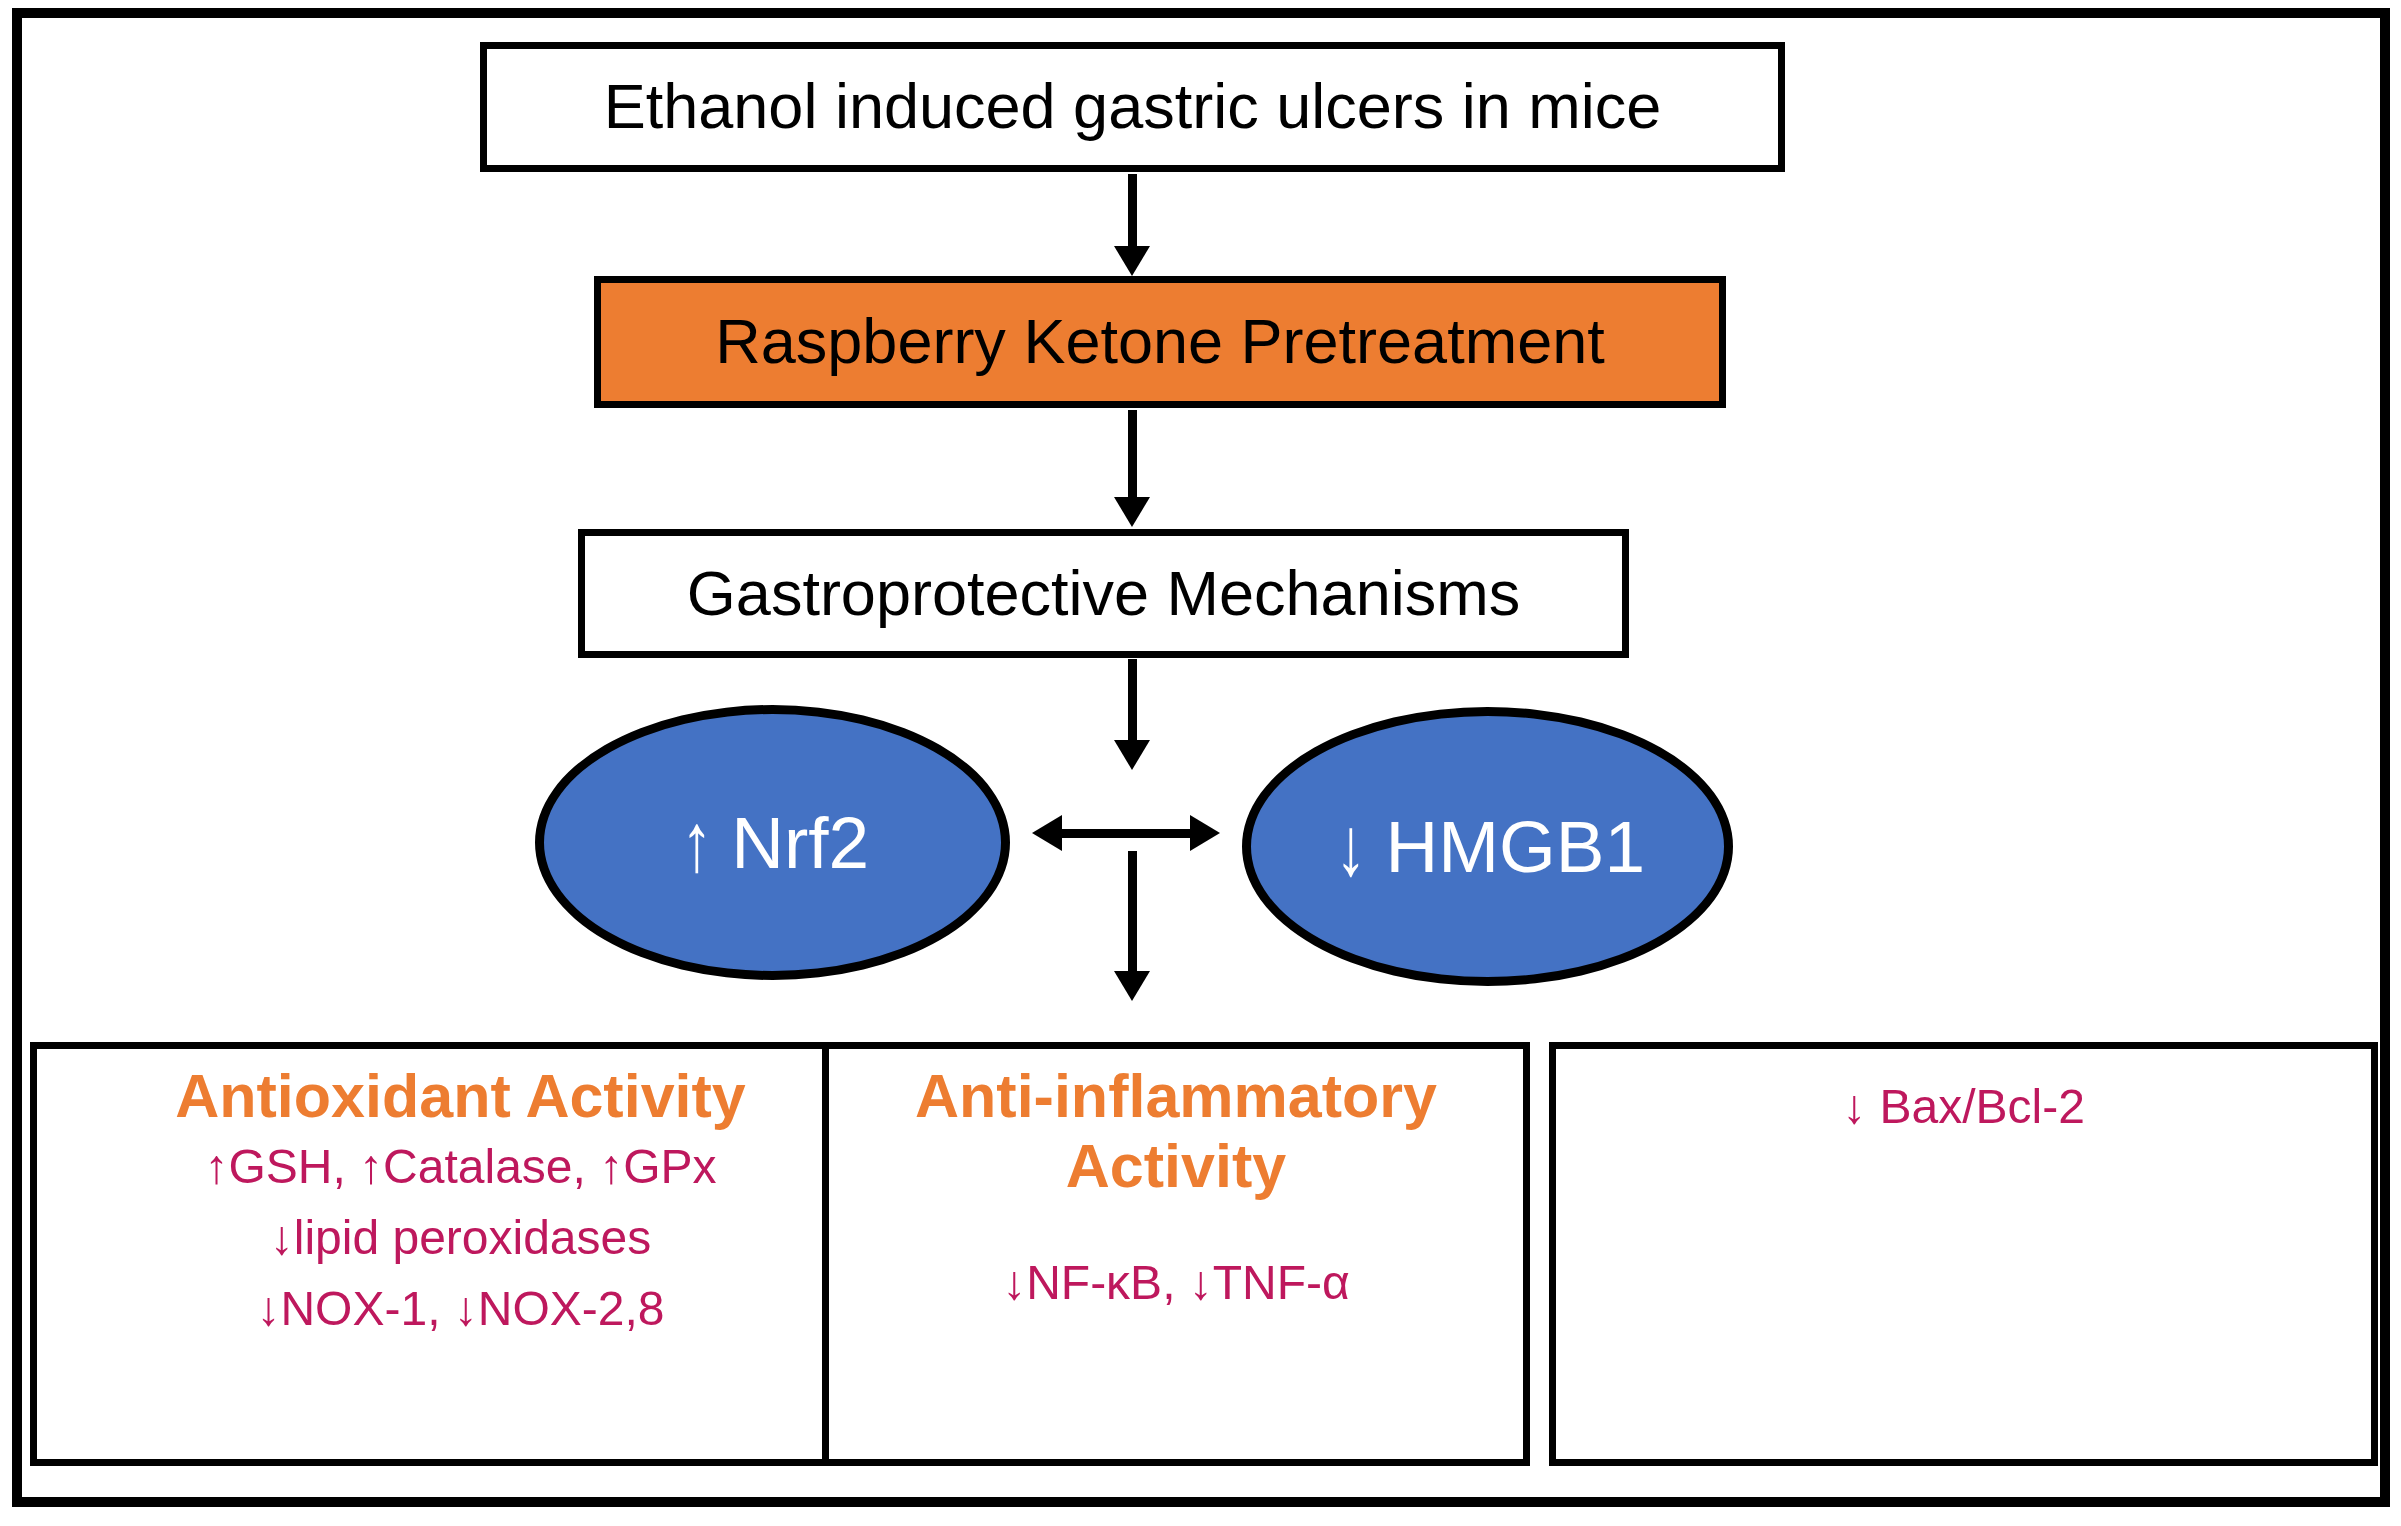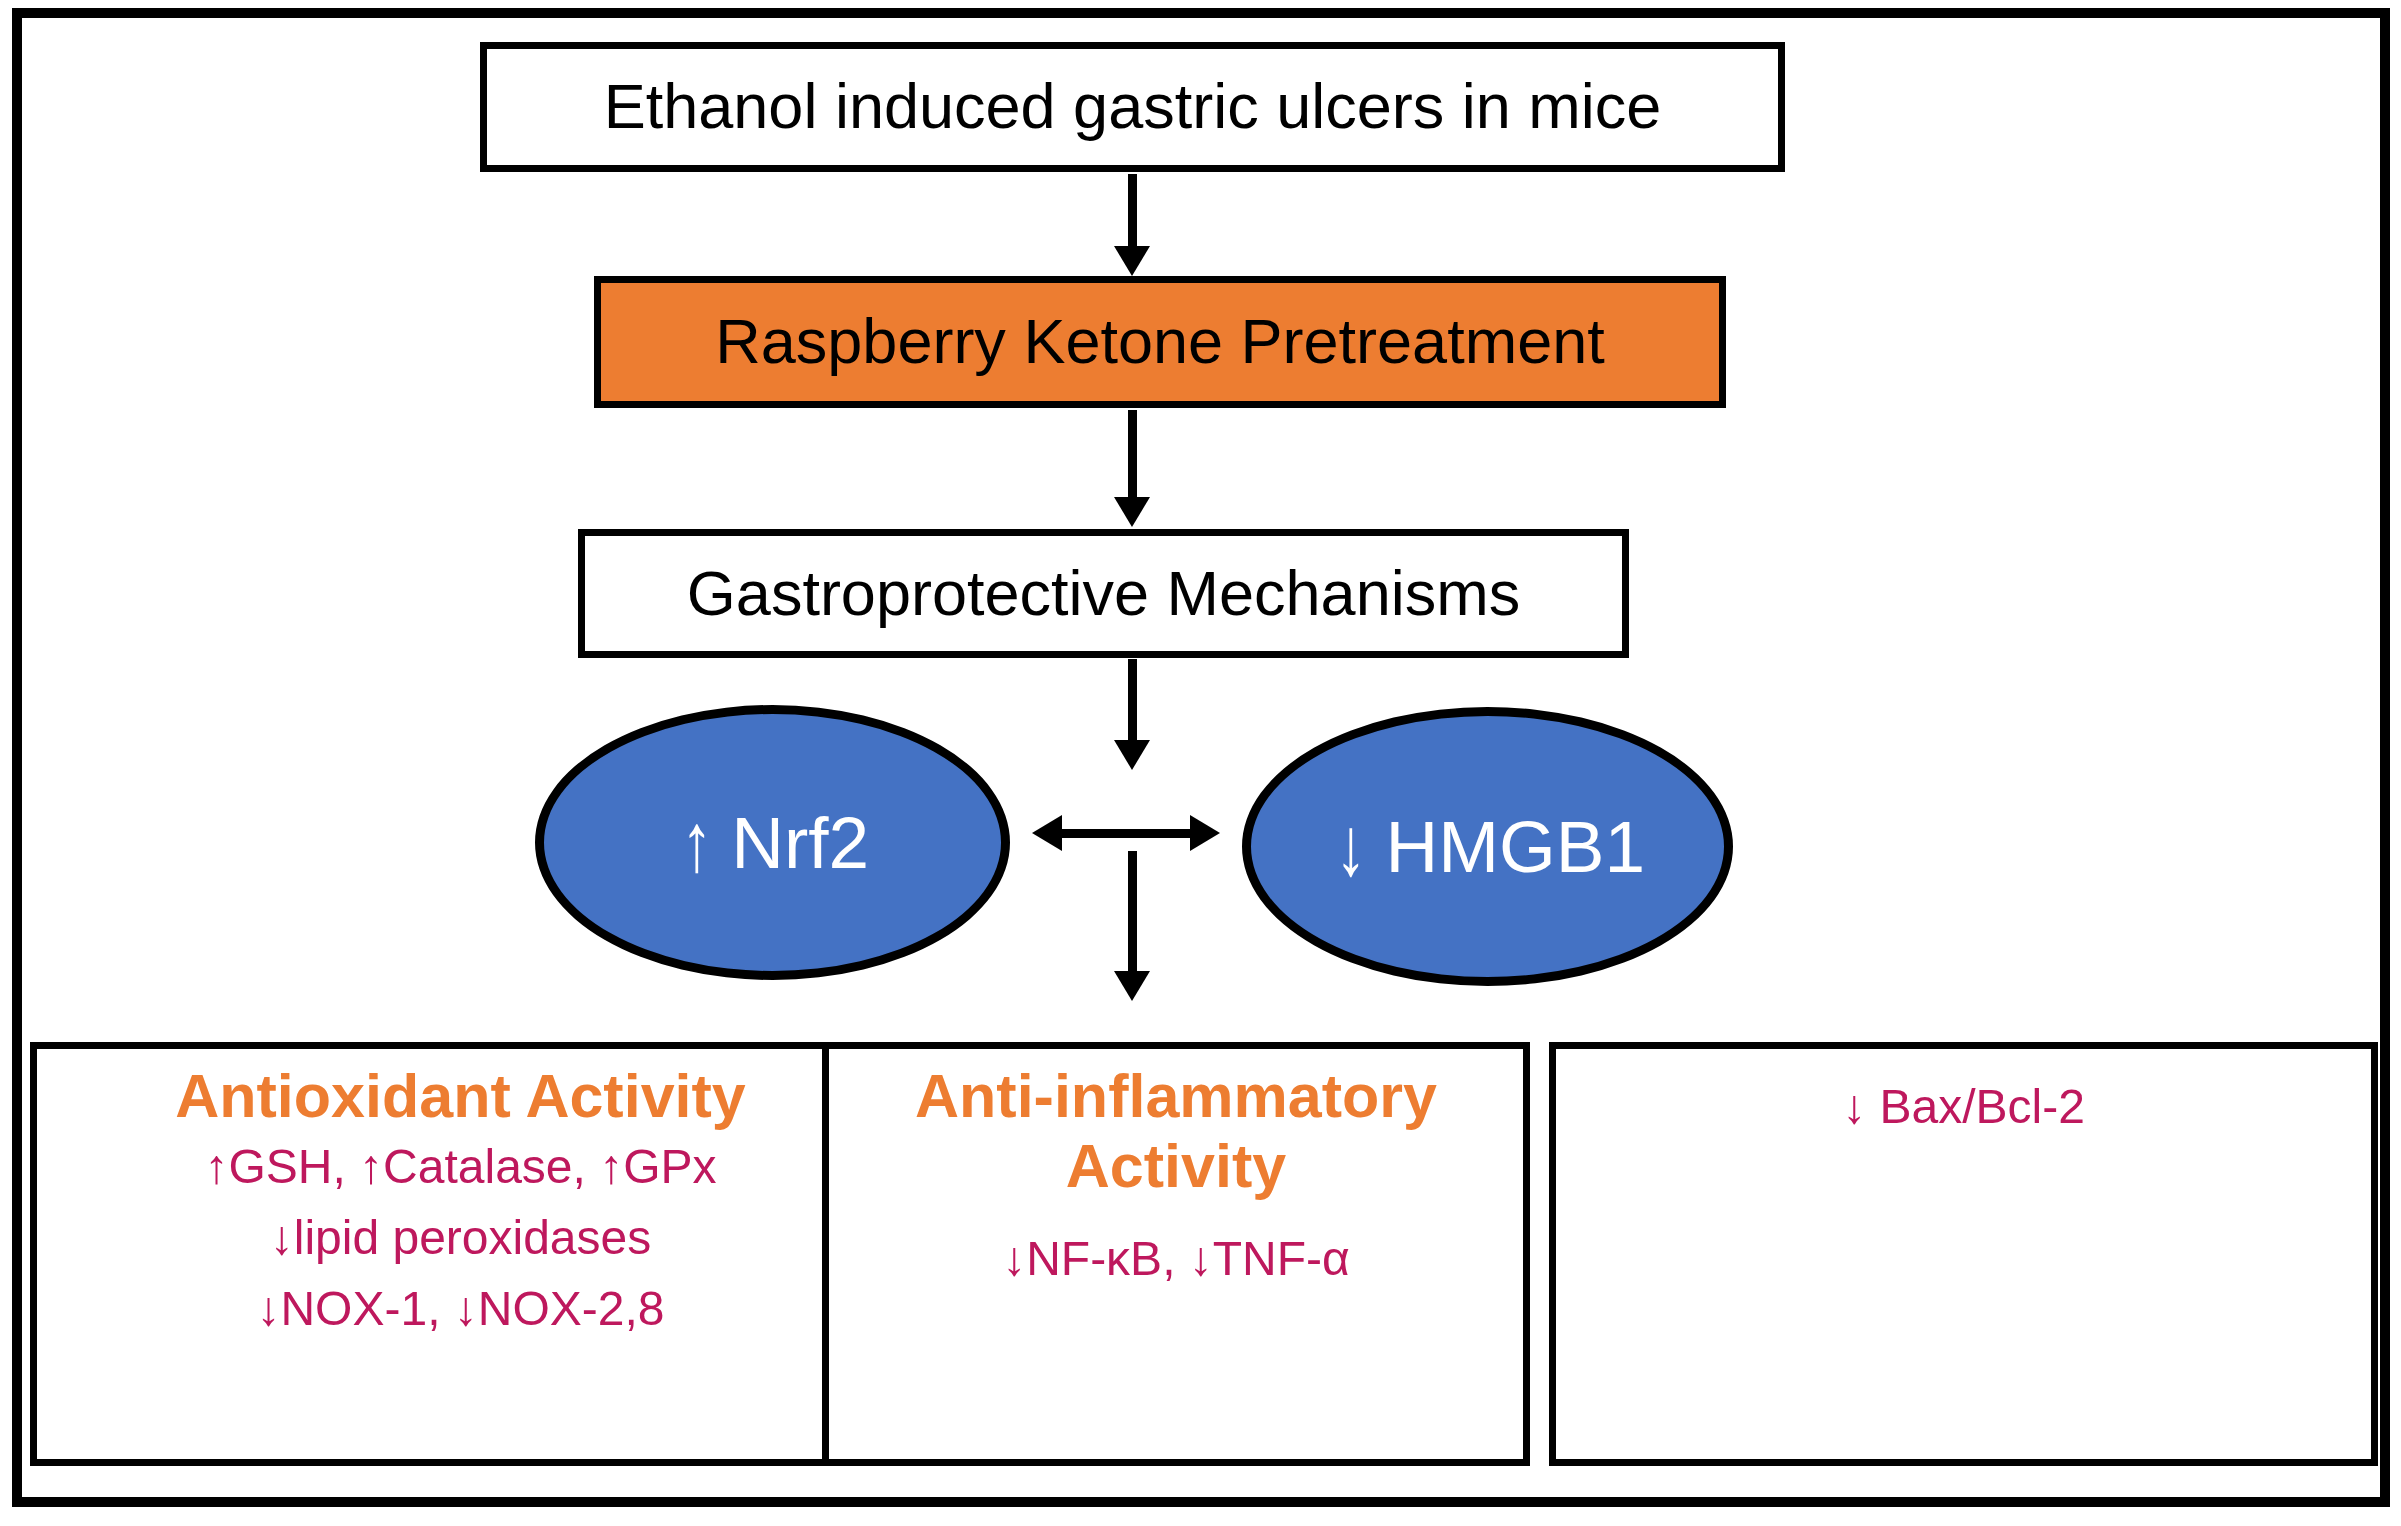--- a/index.html
+++ b/index.html
@@ -53,21 +53,21 @@
   .arrow-lr .shaft{height:9px;background:#000;flex:1;}
   .arrow-lr .head-right{width:0;height:0;border-top:18px solid transparent;border-bottom:18px solid transparent;border-left:30px solid #000;}
 
   .outcome-box{
     position:absolute;box-sizing:border-box;top:1042px;height:424px;
     border:7px solid #000;background:#fff;
     display:flex;flex-direction:column;align-items:center;
     padding-top:12px;text-align:center;
   }
   .ob1{left:30px;width:861px;}
-  .ob2{left:822px;width:708px;}
+  .ob2{left:822px;width:708px;gap:24px;}
   .ob3{left:1549px;width:829px;}
   .outcome-title{
     color:#ED7D31;font-weight:bold;font-size:61px;line-height:1.15;
   }
   .outcome-line{color:#be185d;font-size:48px;line-height:1.48;white-space:nowrap;}
   .ob2 .outcome-line{margin-top:22px;}
   .ob3 .outcome-line{margin-top:10px;}
 </style>
 </head>
 <body>

